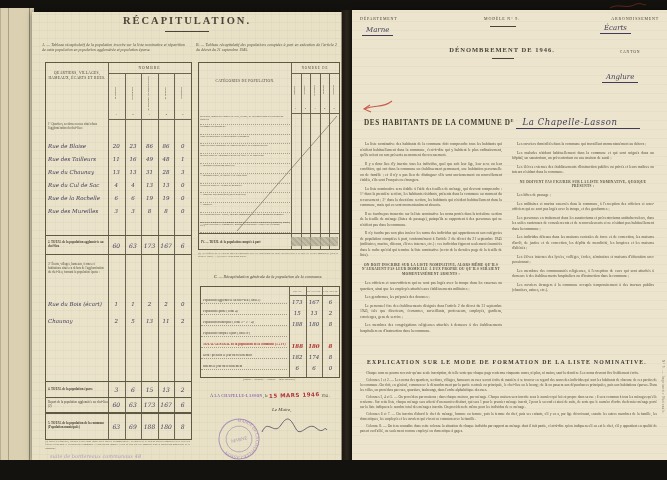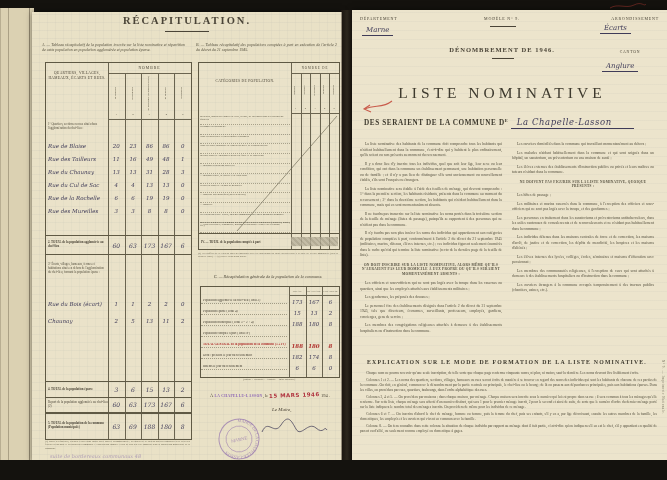--- a/index.html
+++ b/index.html
@@ -385,31 +385,30 @@
   <div class="page pageR">
     <div class="abs rp-lbl" style="left:8px;top:6px;">DÉPARTEMENT</div>
     <div class="abs rp-lbl c" style="left:90px;top:6px;width:120px;">MODÈLE N° 9.</div>
     <div class="abs rule" style="left:138px;top:16px;width:26px;"></div>
     <div class="abs rp-lbl" style="left:225px;top:6px;width:82px;text-align:right;">ARRONDISSEMENT</div>
     <div class="abs hw rp-hw" style="left:10px;top:16px;">Marne</div>
     <div class="abs hw rp-hw" style="left:248px;top:14px;">Écarts</div>
     <div class="abs c" style="left:60px;top:36px;width:180px;font-size:6.5px;font-weight:bold;letter-spacing:1px;">DÉNOMBREMENT DE 1946.</div>
     <div class="abs rule" style="left:140px;top:48px;width:22px;"></div>
     <div class="abs rp-lbl c" style="left:252px;top:40px;width:52px;font-size:3.8px;">CANTON</div>
-    <div class="abs hw rp-hw" style="left:250px;top:52px;">Anglure</div>
-
-    <div class="abs rp-title c">LISTE NOMINATIVE</div>
+    <div class="abs hw rp-hw" style="left:250px;top:63px;">Anglure</div>
+
     <svg class="abs" style="left:6px;top:86px;" width="36" height="20">
       <g stroke="#c0392b" fill="none" stroke-width="1.1" opacity="0.8">
         <path d="M34,5 C24,13 17,8 7,13"></path>
         <path d="M12,9 L6,13 L13,16"></path>
       </g>
     </svg>
     <div class="abs rp-sub">
-      <span>DES SERAIENT DE LA COMMUNE D</span><sup style="font-size:4.5px;">E</sup>
+      <span>DES HABITANTS DE LA COMMUNE D</span><sup style="font-size:4.5px;">E</sup>
       <span class="hw" style="font-size:8.5px;font-weight:normal;border-bottom:.7px solid #3f3b58;padding:0 22px 1px 6px;">La Chapelle-Lasson</span>
     </div>
 
     <div class="abs instr j" style="left:8px;top:132px;width:142px;">
       <div>
 
       <p>La liste nominative des habitants de la commune doit comprendre tous les habitants qui résident habituellement dans la commune, c'est-à-dire qui y habitent le plus ordinairement, qu'ils soient ou non présents au moment du recensement.</p>
           <p>Il y a donc lieu d'y inscrire tous les individus, quel que soit leur âge, leur sexe ou leur condition, qui ont dans la commune un établissement permanent, une habitation personnelle ou de famille ; et il n'y a pas lieu de distinguer s'ils sont anciennement ou nouvellement établis, s'ils sont Français ou étrangers.</p>
           <p>La liste nominative sera établie à l'aide des feuilles de ménage, qui devront comprendre : 1° dans la première section, les habitants résidants, présents dans la commune au moment du recensement ; 2° dans la deuxième section, les habitants qui résident habituellement dans la commune, mais qui en sont momentanément absents.</p>
           <p>Il ne faudra pas transcrire sur la liste nominative les noms portés dans la troisième section de la feuille de ménage (listes de passage), puisqu'ils se rapportent à des personnes qui ne résident pas dans la commune.</p>

